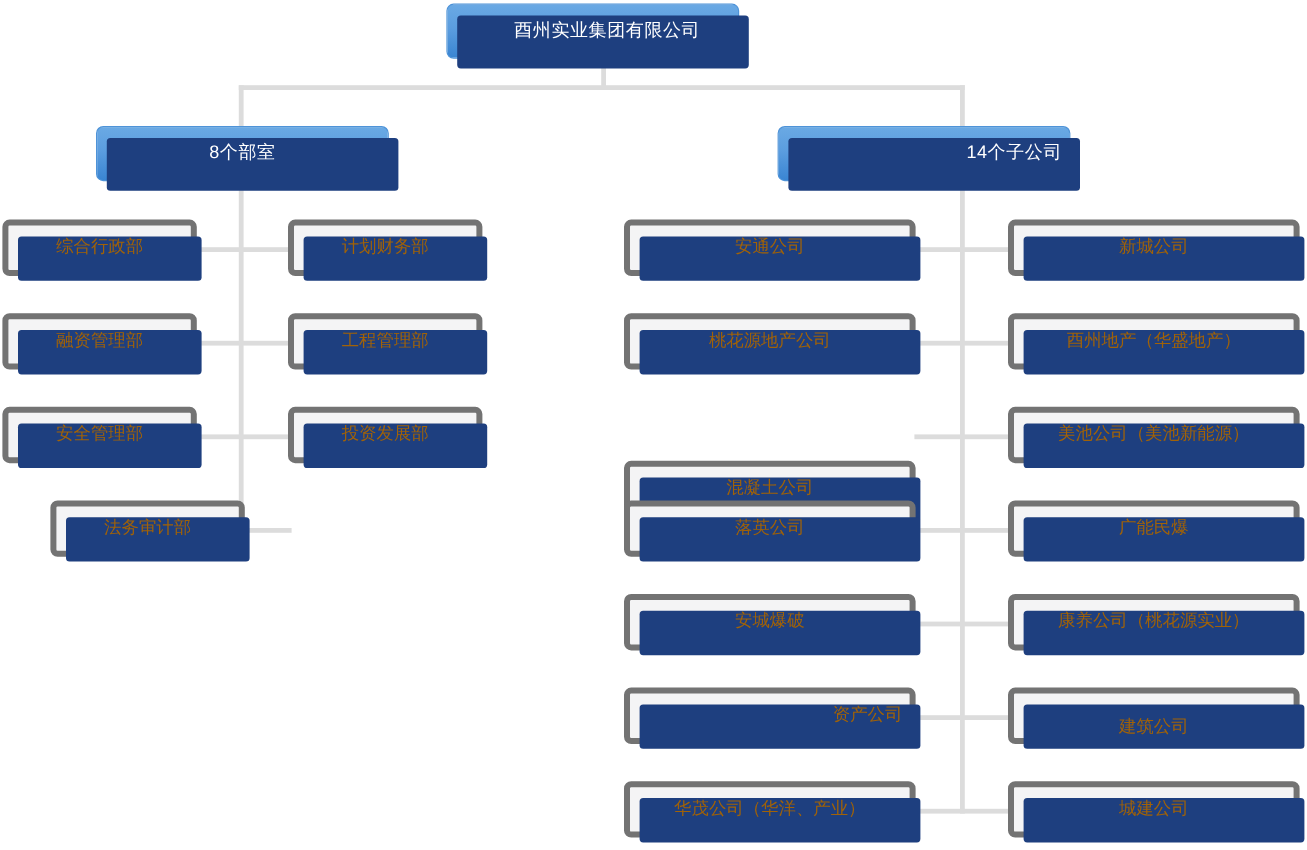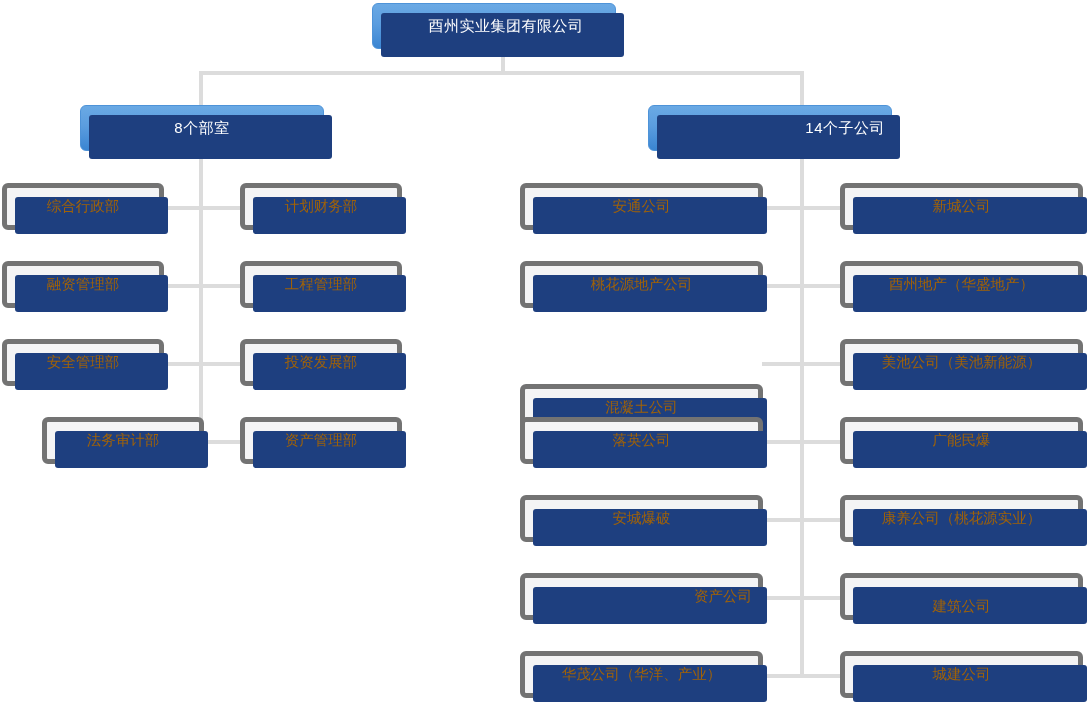--- a/index.html
+++ b/index.html
@@ -128,23 +128,20 @@
 
   <div class="node leaf" style="left:240px; top:183px; width:162px; height:47px;">
     <span class="node-label">计划财务部</span>
   </div>
   <div class="node leaf" style="left:240px; top:261px; width:162px; height:47px;">
     <span class="node-label">工程管理部</span>
   </div>
   <div class="node leaf" style="left:240px; top:339px; width:162px; height:47px;">
     <span class="node-label">投资发展部</span>
   </div>
-  <div class="node leaf" style="left:240px; top:417px; width:162px; height:47px;">
-    <span class="node-label">资产管理部</span>
-  </div>
 
   <div class="node leaf" style="left:520px; top:183px; width:243px; height:47px;">
     <span class="node-label">安通公司</span>
   </div>
   <div class="node leaf" style="left:520px; top:261px; width:243px; height:47px;">
     <span class="node-label">桃花源地产公司</span>
   </div>
   <div class="node leaf" style="left:520px; top:339px; width:243px; height:47px;margin-top:45px;">
     <span class="node-label">混凝土公司</span>
   </div>

